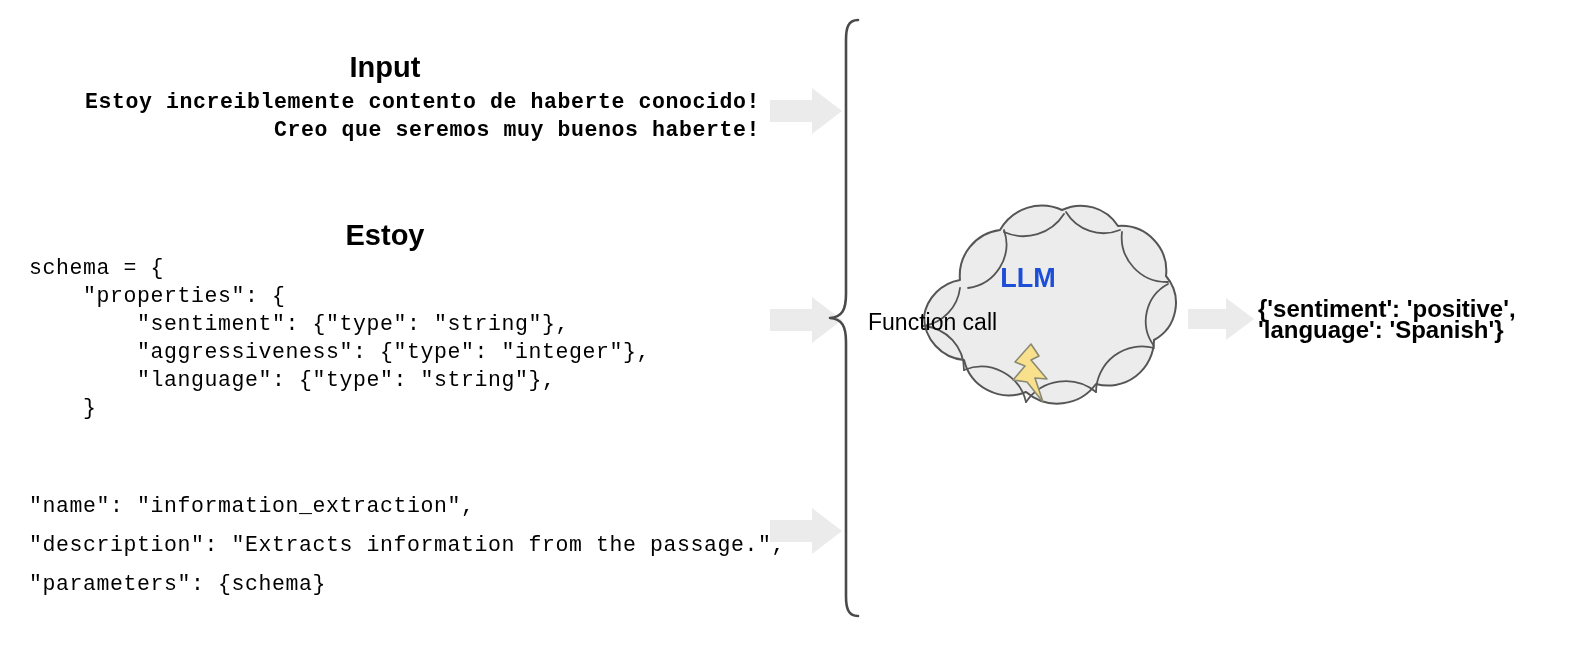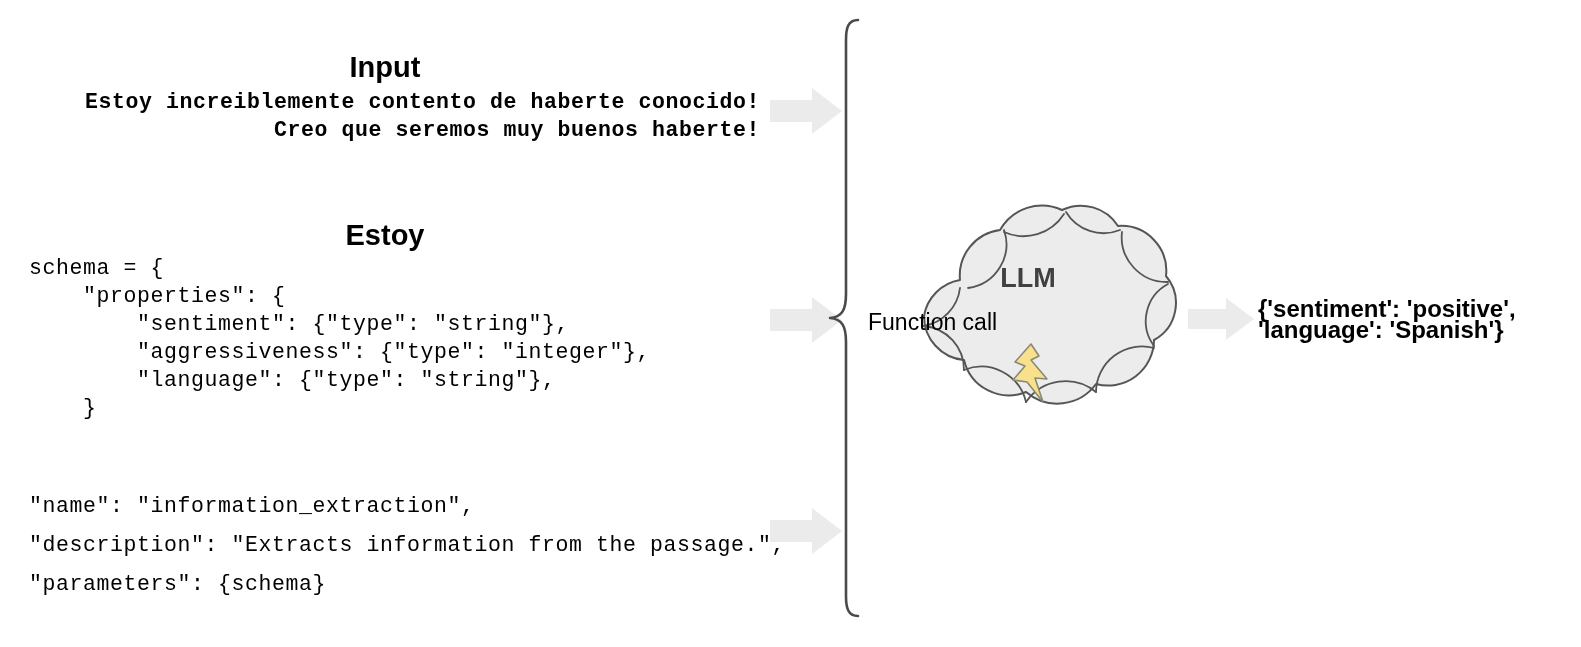--- a/index.html
+++ b/index.html
@@ -83,21 +83,21 @@
   .cloud-label-llm {
     position: absolute;
     left: 868px;
     top: 262px;
     width: 320px;
     text-align: center;
     font-family: "Liberation Sans", sans-serif;
     font-weight: bold;
     font-size: 27px;
     line-height: 32px;
-    color: #404040;
+    color: #1d4ed8;
   }
   .cloud-label-fn {
     position: absolute;
     left: 868px;
     top: 308px;
     width: 320px;
     font-family: "Liberation Sans", sans-serif;
     font-weight: normal;
     font-size: 23px;
     line-height: 28px;

